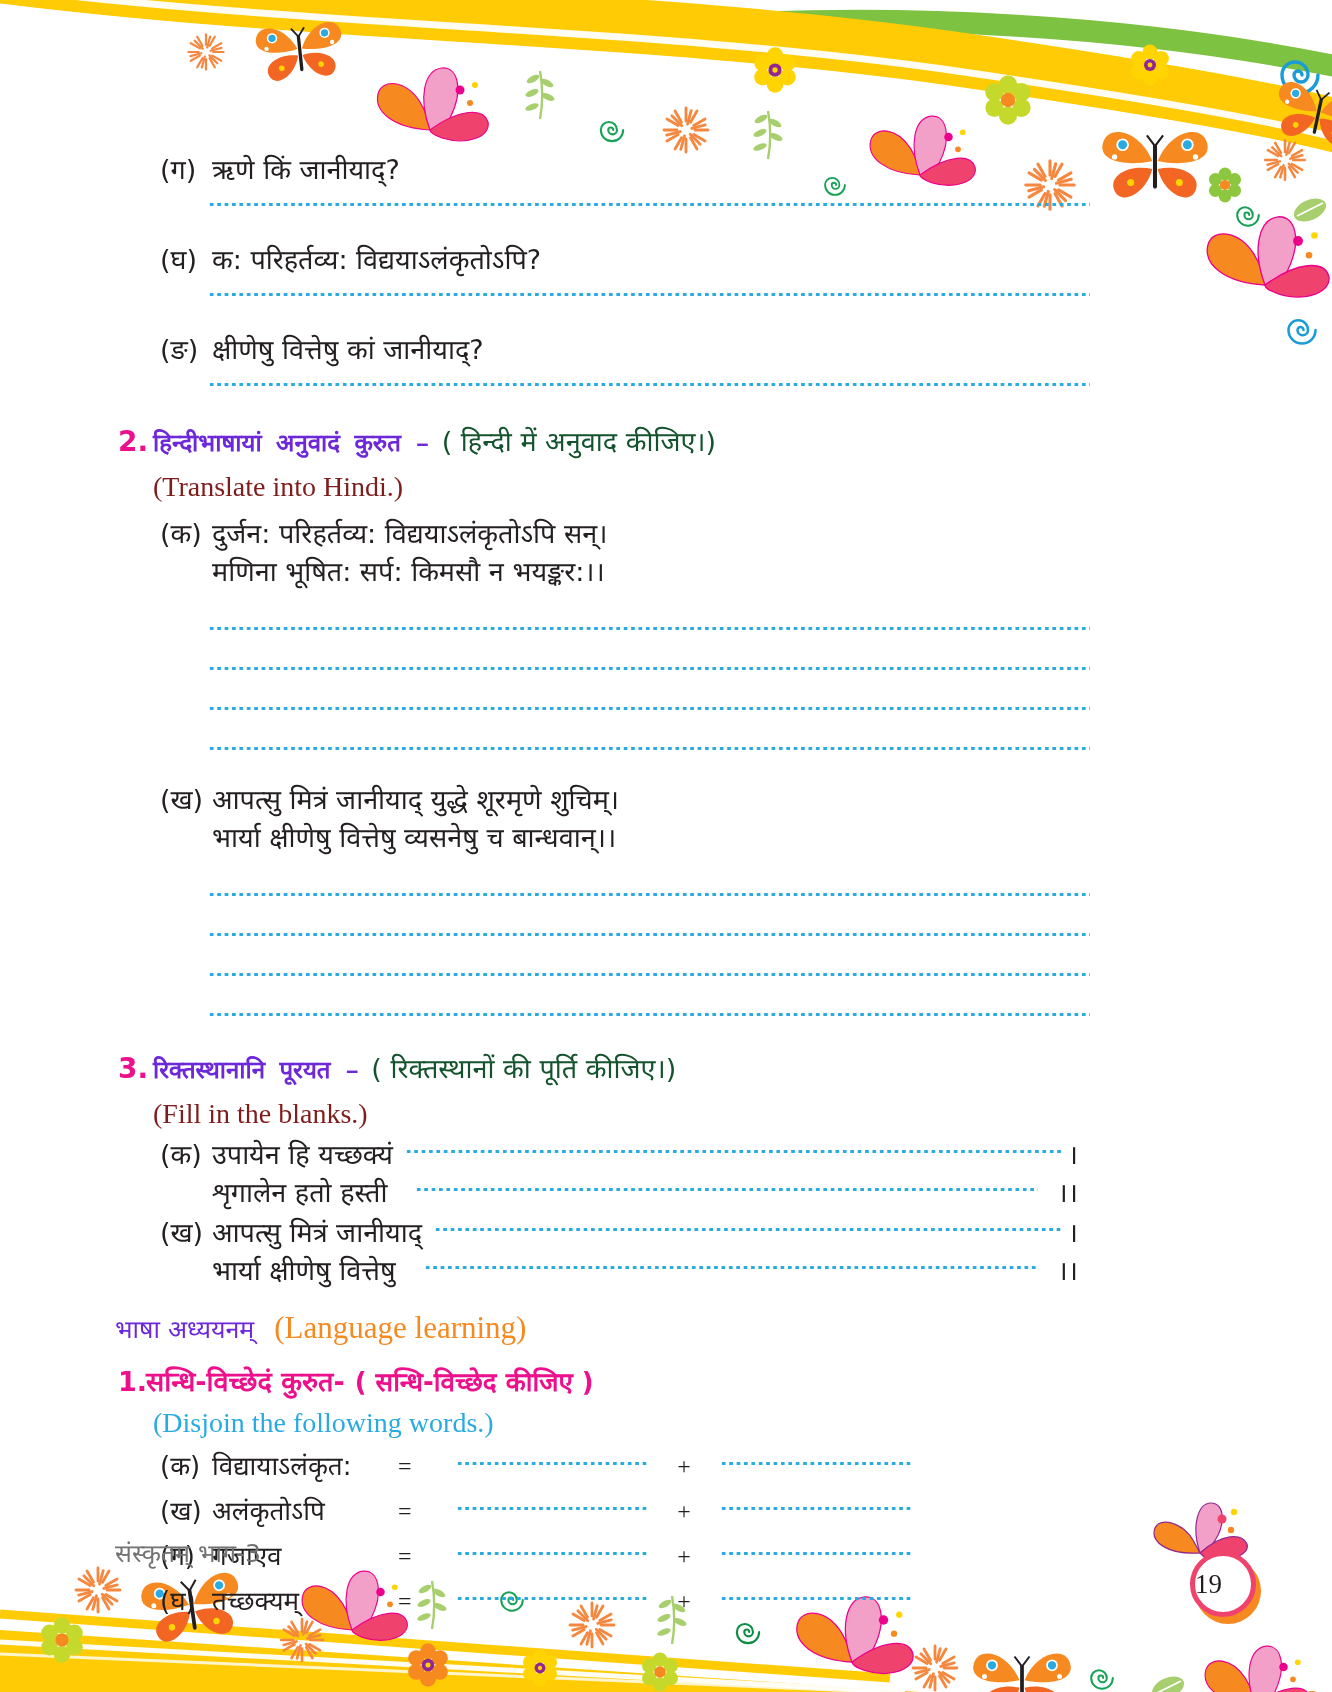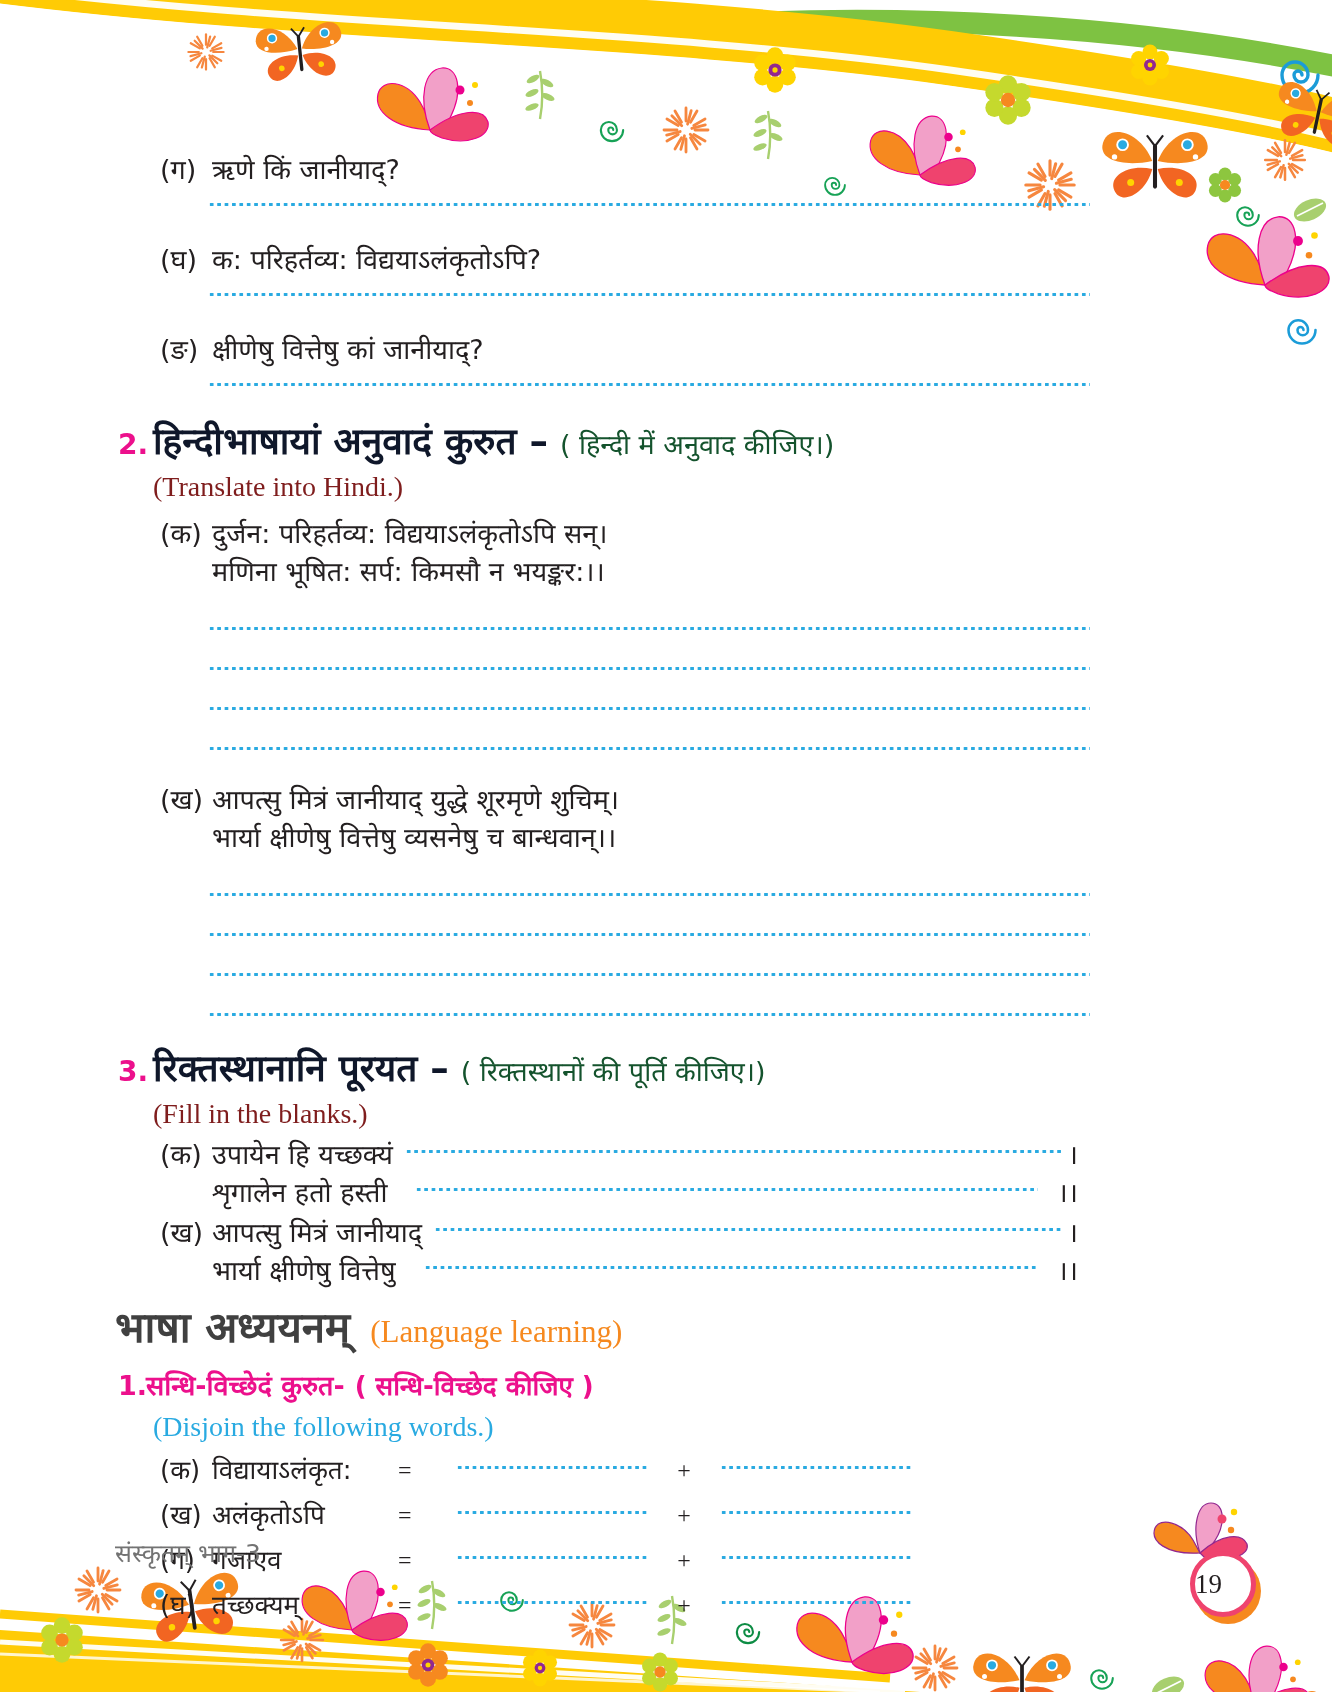--- a/index.html
+++ b/index.html
@@ -16,21 +16,21 @@
 
   
   .sq-item{margin-bottom:33px;}
   .q-line{display:flex;align-items:baseline;}
   .q-label{width:52px;flex:0 0 52px;margin-left:45px;font-size:27px;}
   .q-text{font-size:27px;}
 
   
   .sec-head{display:flex;align-items:baseline;margin-top:26px;line-height:44px;}
   .sec-num{width:35px;flex:0 0 35px;margin-left:3px;font-size:28px;font-weight:bold;color:#EC108C;}
-  .sec-title{font-size:37px;font-weight:bold;color:#0f172a;}
+  .sec-title{font-size:24px;font-weight:bold;color:#6d28d9;font-family:Liberation Mono, monospace;}
   .sec-hindi{font-size:27px;color:#14532d;font-weight:normal;margin-left:12px;text-align:center;}
   .sec-eng{margin-left:38px;font-size:28px;color:#7f1d1d;line-height:40px;}
 
   
   .cp-item{margin-top:8px;}
   .cp-l1{display:flex;align-items:baseline;line-height:38px;}
   .cp-l2{margin-left:97px;font-size:27px;line-height:38px;}
   .cp-text{font-size:27px;}
   .ansblock .dline{height:5px;margin-left:93px;margin-top:35px;}
   .ansblock{margin-bottom:30px;}
@@ -39,21 +39,21 @@
   .fb-row{display:flex;align-items:center;line-height:38px;margin-top:2px;}
   .fb-row .q-label{align-self:baseline;}
   .fb-text{font-size:27px;}
   .fb-ind{margin-left:97px;}
   .leader{flex:1;height:5px;margin:0 4px 8px 12px;}
   .fb-end{font-size:27px;flex:0 0 auto;margin-right:12px;}
   .fb-row2{display:flex;align-items:center;line-height:38px;gap:16px;}
 
   
   .ll-head{margin-top:14px;line-height:48px;}
-  .ll-sans{font-size:42px;font-weight:bold;color:#404040;}
+  .ll-sans{font-size:25px;font-weight:normal;color:#6d28d9;}
   .ll-eng{font-size:31px;color:#F6891F;margin-left:16px;}
   .ex-head{display:flex;align-items:baseline;line-height:42px;margin-top:4px;}
   .ex-num{width:28px;flex:0 0 28px;margin-left:3px;font-size:27px;font-weight:bold;color:#EC108C;}
   .ex-title{font-size:27px;font-weight:bold;color:#EC108C;}
   .ex-hindi{font-size:26px;font-weight:bold;color:#EC108C;margin-left:10px;}
   .ex-eng{margin-left:38px;font-size:28px;color:#29AAE1;line-height:40px;}
 
   
   .sd-row{display:flex;align-items:center;line-height:44px;margin-top:1px;}
   .sd-label{width:52px;flex:0 0 52px;margin-left:45px;font-size:26px;align-self:baseline;}

